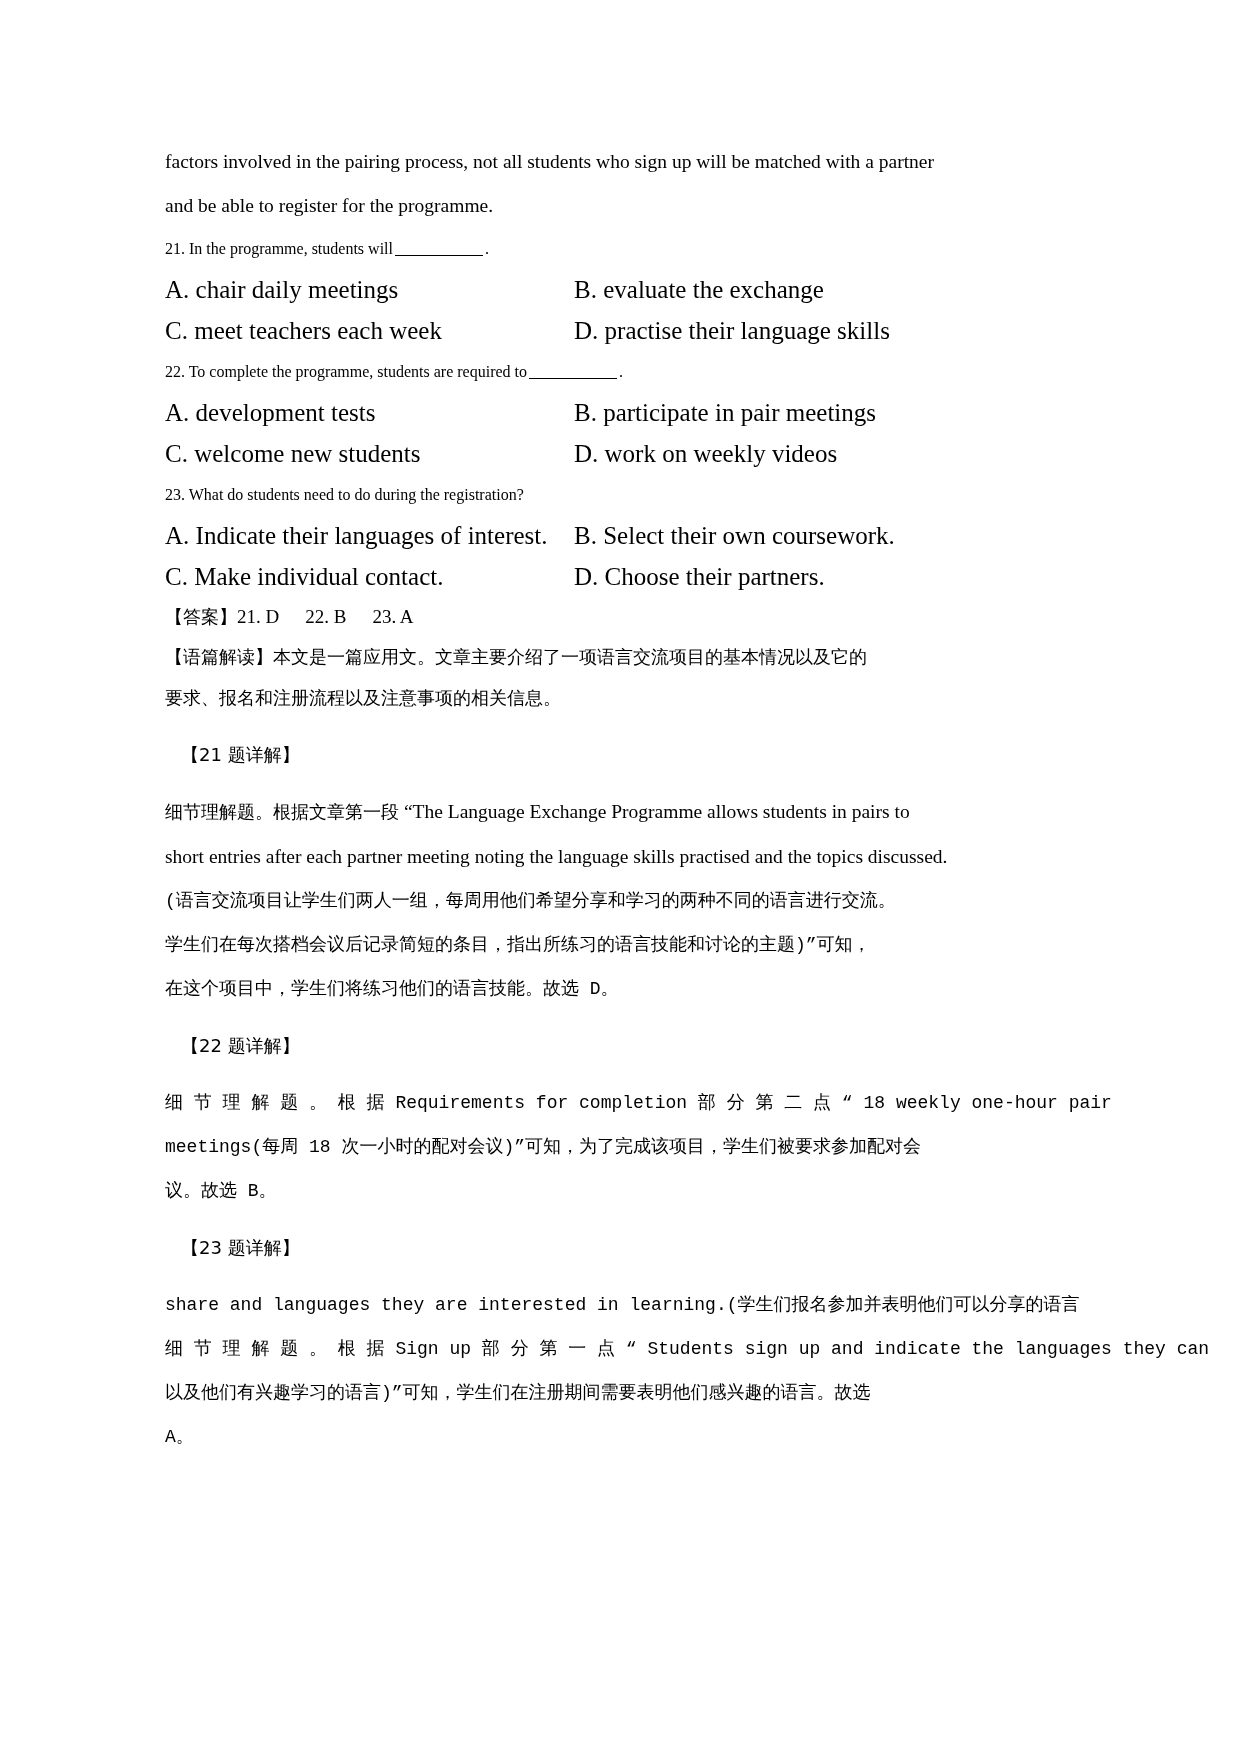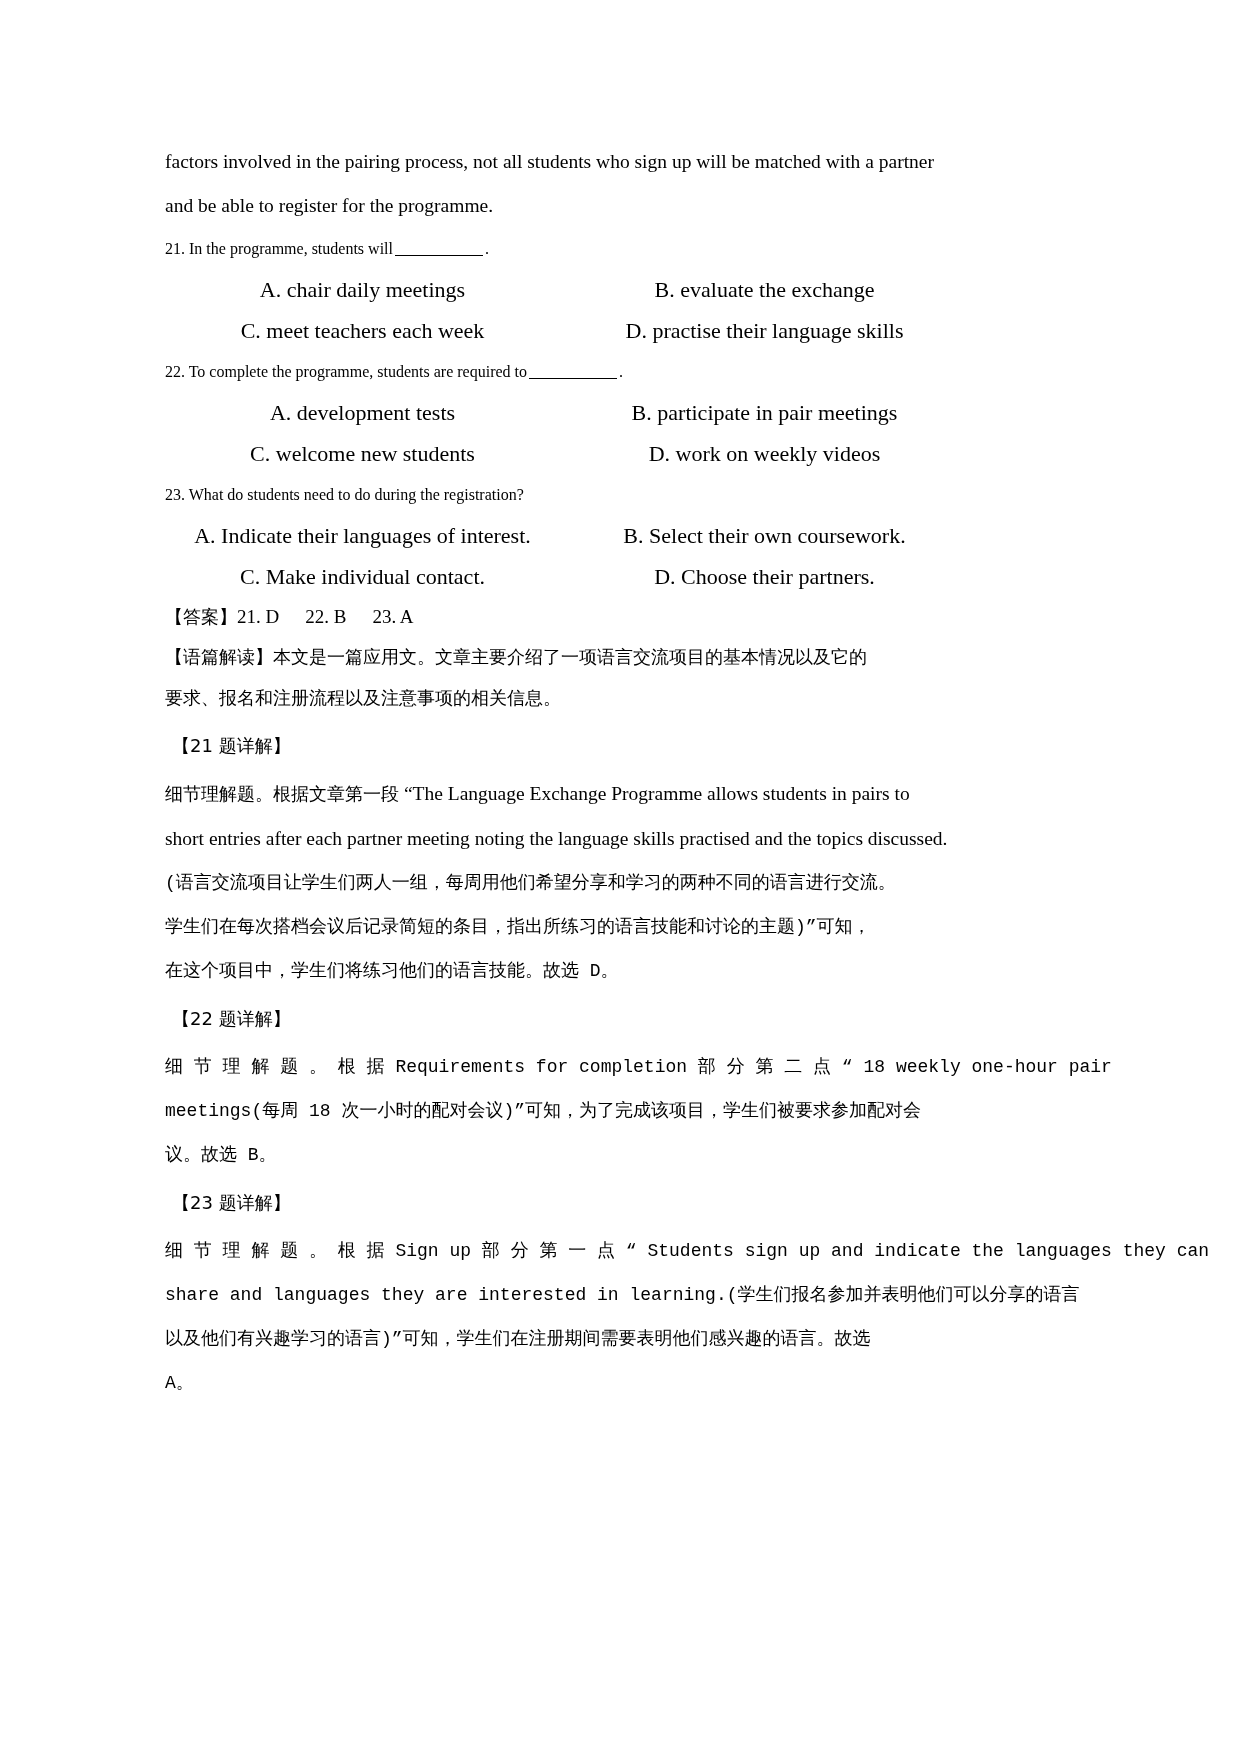--- a/index.html
+++ b/index.html
@@ -42,24 +42,23 @@
 
   
   .q-line {
     font-size: 16px;
     line-height: 41px;
     margin: 0;
     white-space: nowrap;
   }
   .opt-row {
     display: flex;
-    font-size: 22px;
+    font-size: 25px;
     line-height: 41px;
     margin: 0;
-    text-align: center;
   }
   .opt-col {
     width: 50%;
     box-sizing: border-box;
     white-space: nowrap;
   }
   .opt-col.right {
     padding-left: 14px;
   }
   .blank {
@@ -72,21 +71,21 @@
 
   
   .cjk {
     font-family: Liberation Mono, monospace;
     font-size: 18px;
   }
   .heading-cjk {
     font-family: "DejaVu Sans", "Liberation Sans", sans-serif;
     font-size: 18px;
     line-height: 38px;
-    margin: 7px;
+    margin: 16px;
   }
   .answer-line {
     font-size: 19px;
     line-height: 40px;
     margin: 0;
     white-space: nowrap;
   }
   .answer-line .ans-item { margin-right: 26px; }
   .answer-line .ans-item:last-child { margin-right: 0; }
   .nowrapline {
@@ -196,20 +195,20 @@
 
     <div class="heading-cjk">【22 题详解】</div>
     <div class="para para-en">
       <div class="cjk nowrapline">细 节 理 解 题 。 根 据 Requirements for completion 部 分 第 二 点 “ 18 weekly one-hour pair</div>
       <div class="cjk nowrapline">meetings(每周 18 次一小时的配对会议)”可知，为了完成该项目，学生们被要求参加配对会</div>
       <div class="cjk nowrapline">议。故选 B。</div>
     </div>
 
     <div class="heading-cjk">【23 题详解】</div>
     <div class="para para-en">
+      <div class="cjk nowrapline">share and languages they are interested in learning.(学生们报名参加并表明他们可以分享的语言</div>
       <div class="cjk nowrapline">细 节 理 解 题 。 根 据 Sign up 部 分 第 一 点 “ Students sign up and indicate the languages they can</div>
-      <div class="cjk nowrapline">share and languages they are interested in learning.(学生们报名参加并表明他们可以分享的语言</div>
       <div class="cjk nowrapline">以及他们有兴趣学习的语言)”可知，学生们在注册期间需要表明他们感兴趣的语言。故选</div>
       <div class="cjk nowrapline">A。</div>
     </div>
 
   </div>
 </div>
 
 </body></html>

